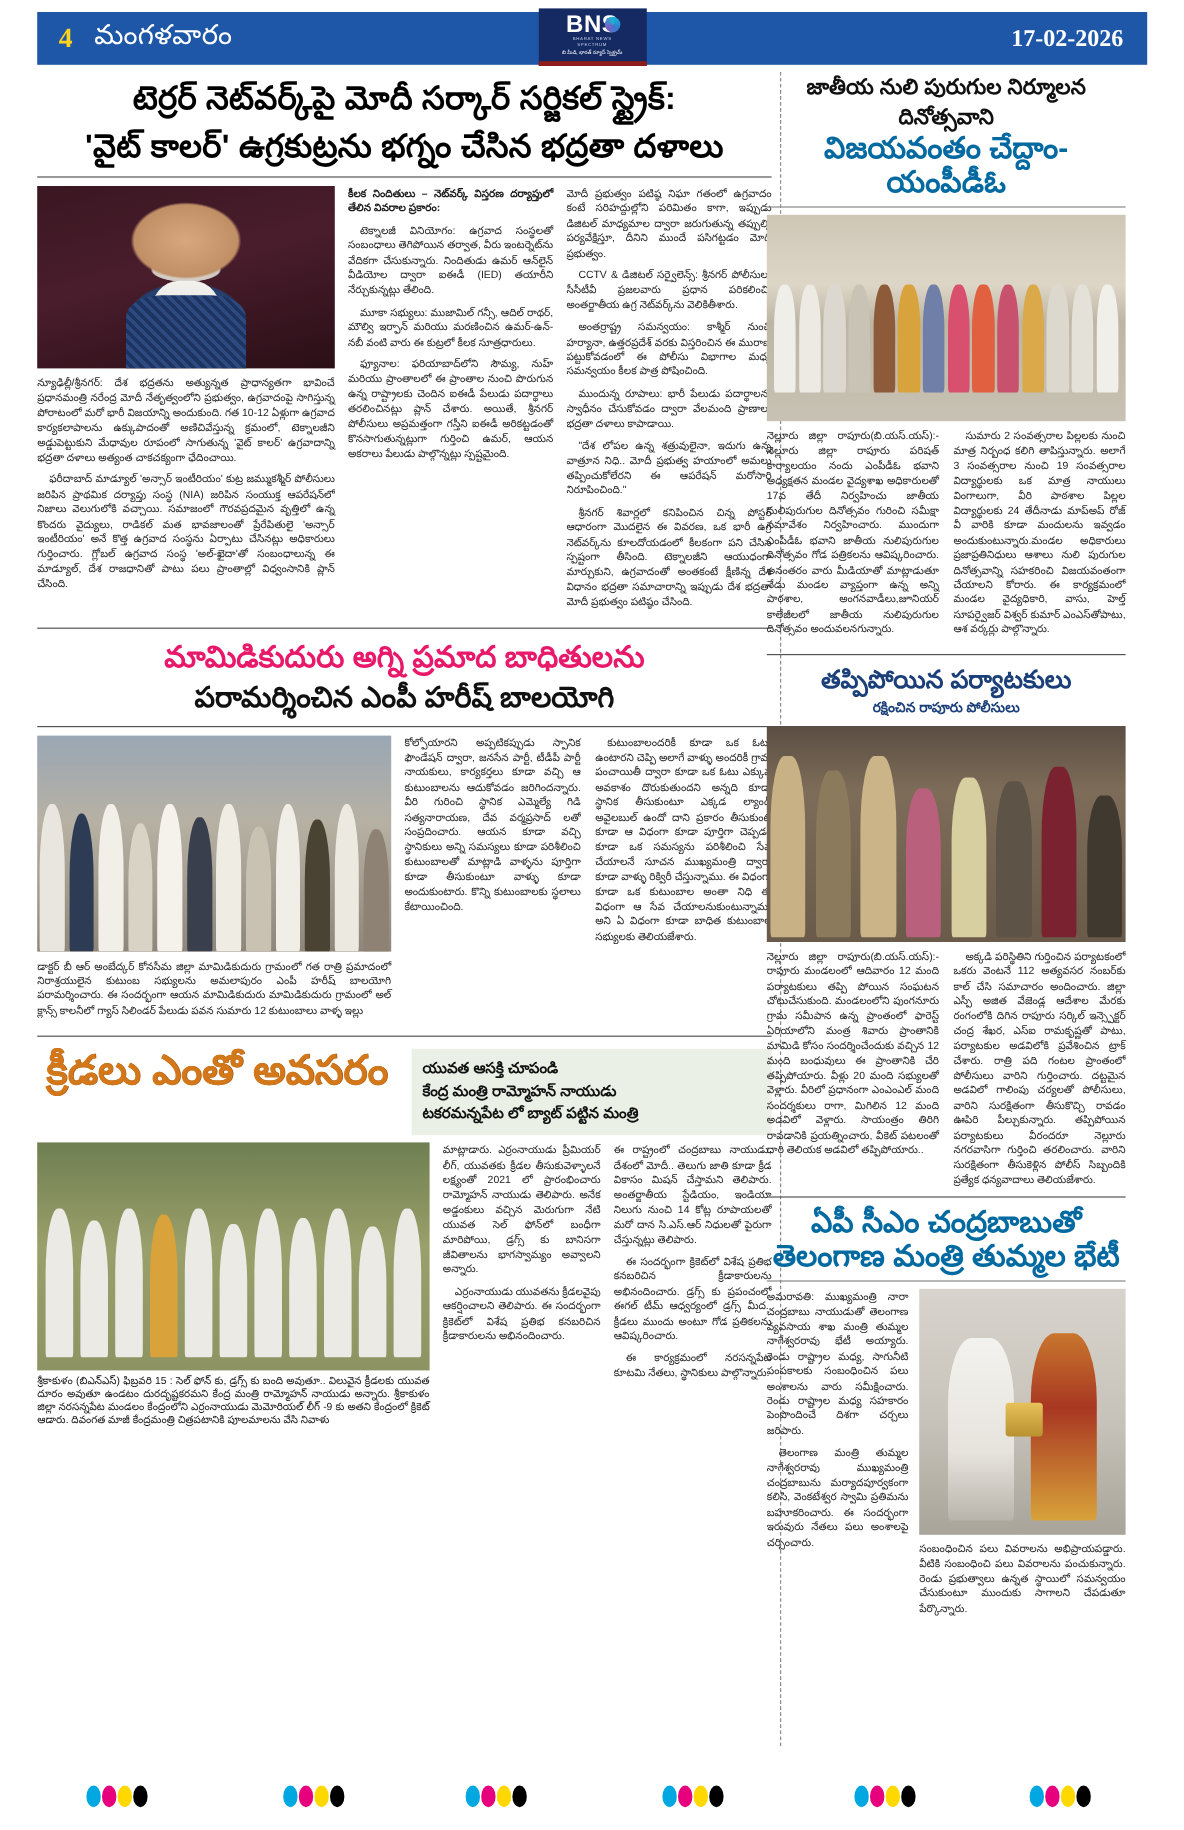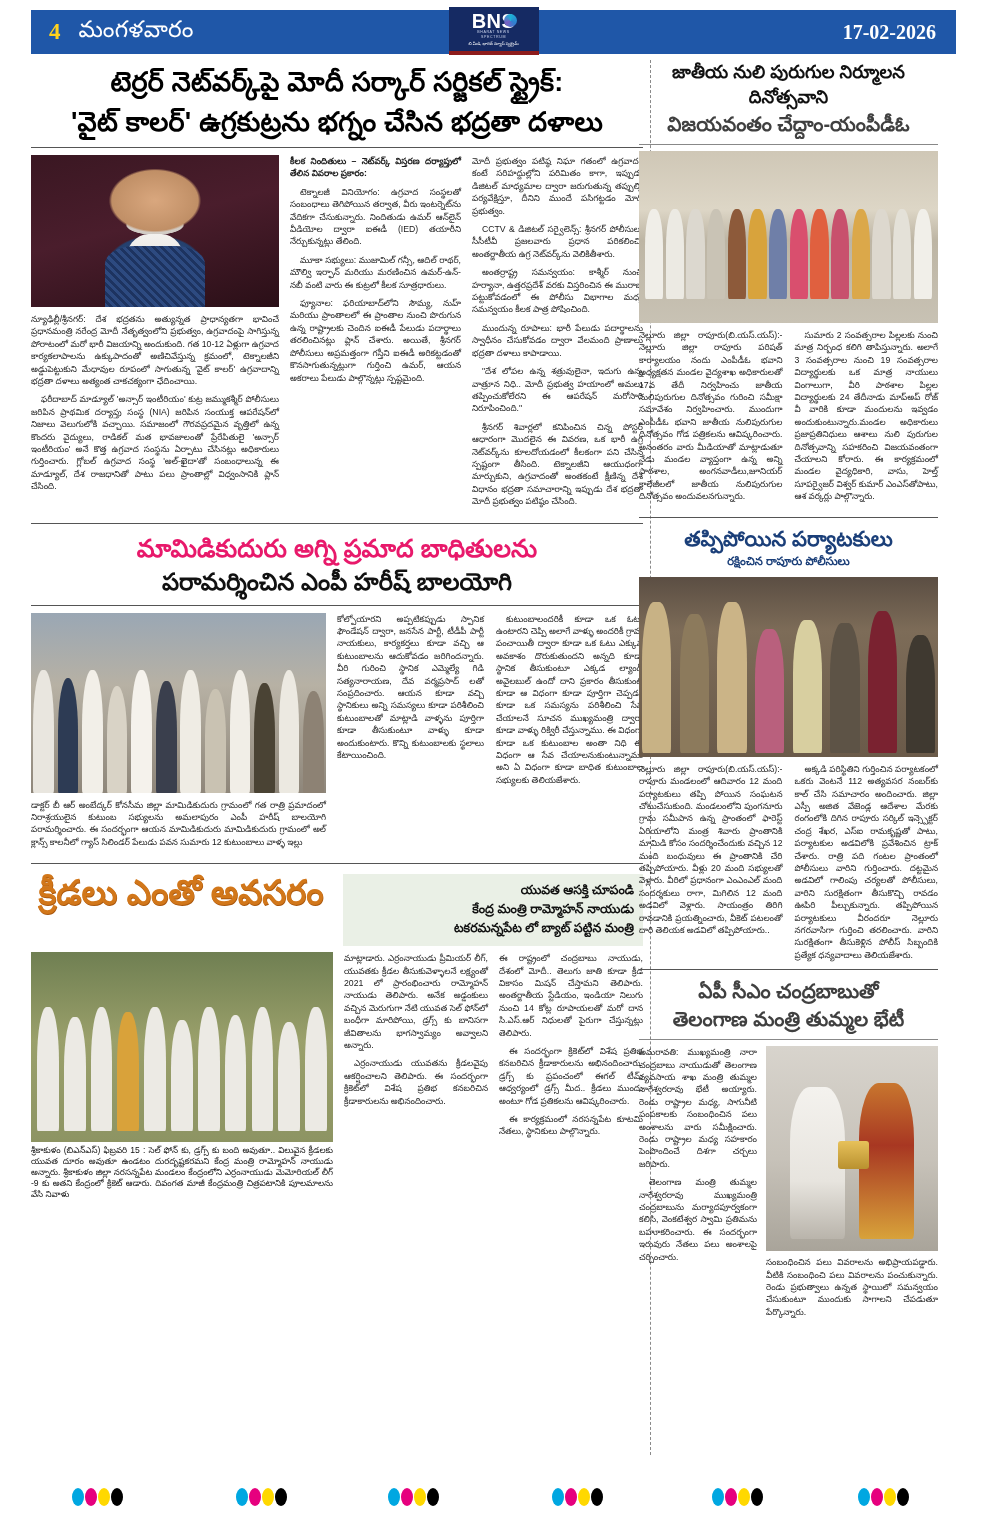--- a/index.html
+++ b/index.html
@@ -83,22 +83,22 @@
   }
   .hl-navy-sub{
     text-align:center; font-weight:bold; font-size:11.5px; color:#1b3f79;
     margin-top:2px;
   }
   .hl-r-black{
     text-align:center; font-weight:bold; font-size:18px; line-height:25px;
     color:#111;
   }
   .hl-r-black2{
-    text-align:center; font-weight:bold; font-size:20px; line-height:28px;
-    color:#404040;
+    text-align:center; font-weight:bold; font-size:25px; line-height:28px;
+    color:#0369a1;
   }
 
   .hrule{ border-top:1.2px solid #555; margin:7px 0; }
   .hrule-thin{ border-top:1px solid #888; margin:6px 0; }
 
   
   .photo{ position:relative; overflow:hidden; background:#2a2a2a; }
   .ph-caption{
     font-size:8.6px; line-height:11px; text-align:justify; color:#111;
     margin-top:3px;
@@ -187,21 +187,21 @@
     color:#1a1a1a; hyphens:auto;
   }
   .body p{ margin-bottom:6px; text-indent:10px; }
   .body p.noind{ text-indent:0; }
   .body .lead{ font-weight:bold; }
 
   .tint{
     background:#eaf0e6; padding:7px 9px 8px 9px;
   }
   .tint .t-line{
-    text-align:right; font-weight:bold; font-size:12.5px; line-height:19px; color:#111;
+    text-align:left; font-weight:bold; font-size:12.5px; line-height:19px; color:#111;
   }
 
   
   .regbar{ position:absolute; left:0; top:1488px; width:987px; height:28px; }
   .reg{ position:absolute; display:flex; gap:1px; }
   .reg i{ display:block; width:12px; height:18px; border-radius:50%; }
   .c-c{ background:#00a7e1; } .c-m{ background:#e6007e; }
   .c-y{ background:#ffd800; } .c-k{ background:#000000; }
 </style>
 </head>
@@ -309,21 +309,21 @@
           <div class="hl-orange">క్రీడలు ఎంతో అవసరం</div>
         </div>
         <div class="tint" style="width:300px; margin-top:3px;">
           <div class="t-line">యువత ఆసక్తి చూపండి</div>
           <div class="t-line">కేంద్ర మంత్రి రామ్మోహన్ నాయుడు</div>
           <div class="t-line">టకరమన్నపేట లో బ్యాట్ పట్టిన మంత్రి</div>
         </div>
       </div>
 
       <div style="display:flex; gap:11px; margin-top:6px;">
-        <div style="width:302px;">
+        <div style="width:327px;">
           <div class="photo ph-cricket" style="height:190px;">
             <div class="people">
               <span class="p"></span>
                 <span class="p" style="height:88%"></span>
               <span class="p"></span>
                 <span class="p" style="background:#d9a23a; height:92%"></span>
               <span class="p"></span>
                 <span class="p" style="height:86%"></span>
               <span class="p"></span>
                 <span class="p" style="height:90%"></span>

